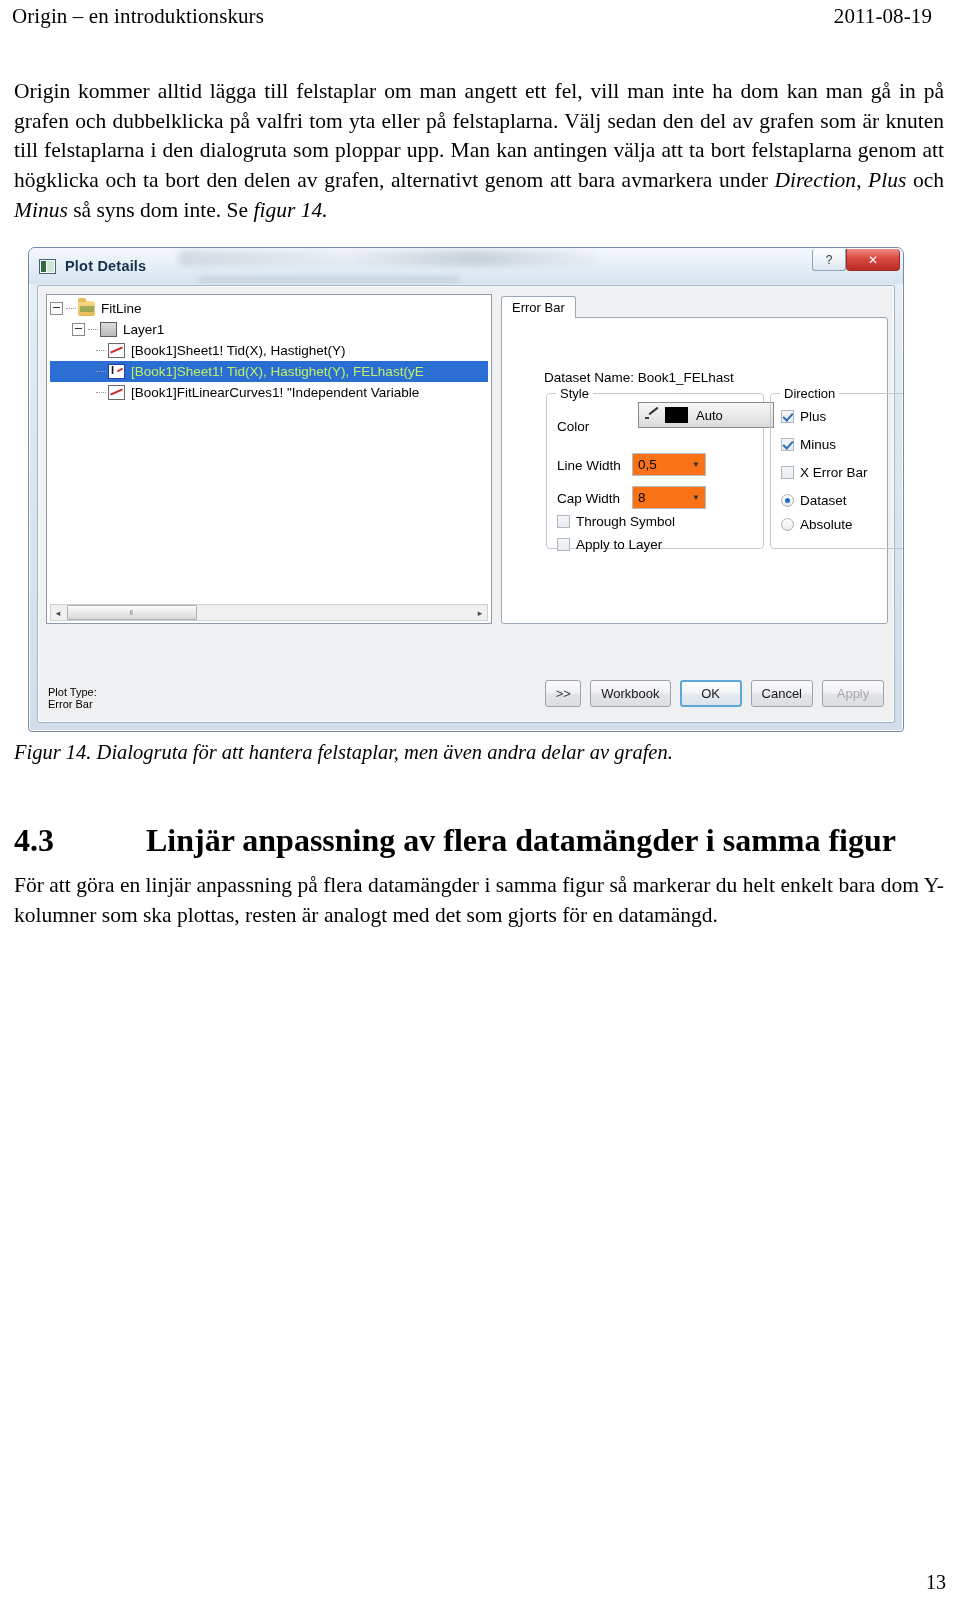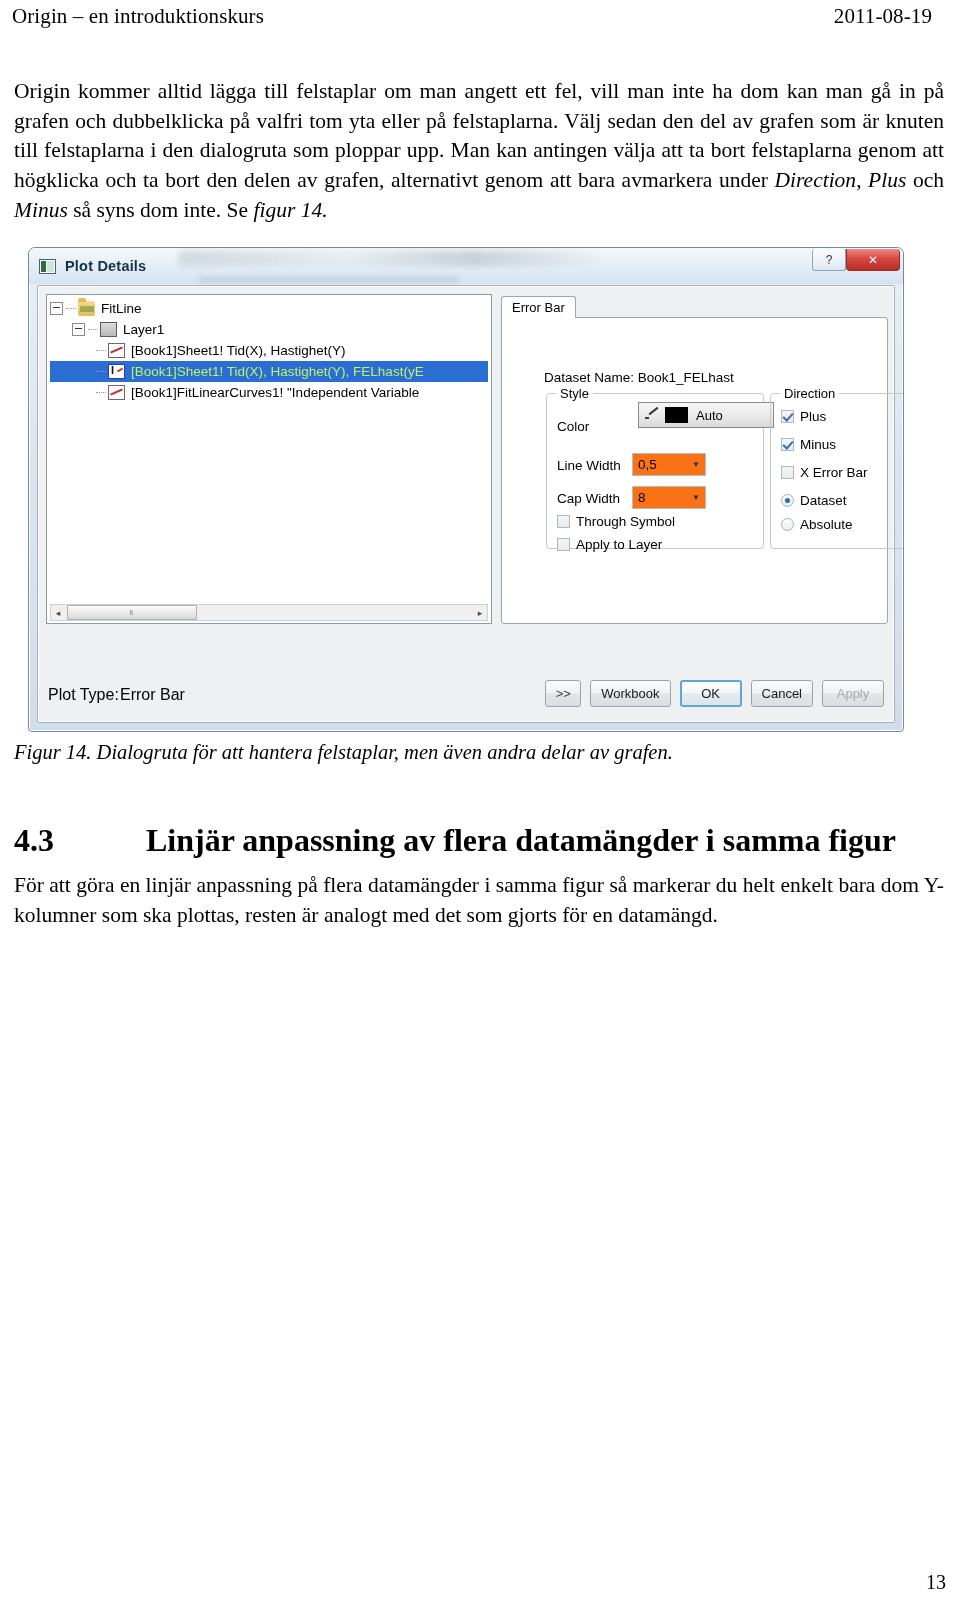--- a/index.html
+++ b/index.html
@@ -445,23 +445,24 @@
 
   
   .dlg-footer {
     position: absolute;
     left: 8px; right: 6px; bottom: 8px;
     height: 40px;
   }
   .plot-type {
     position: absolute;
     left: 2px; top: 12px;
-    font-size: 16px;
+    font-size: 11px;
     display: flex;
     white-space: nowrap;
+    flex-direction: column;
   }
   .plot-type .lbl { width: 72px; }
   .btn-row {
     position: absolute;
     right: 4px; top: 6px;
     display: flex;
     gap: 9px;
   }
   .btn {
     height: 27px;

